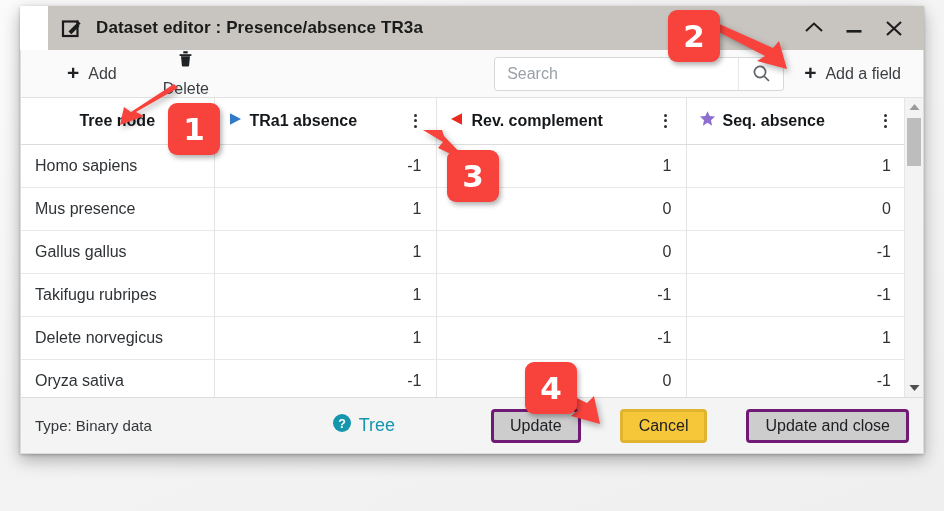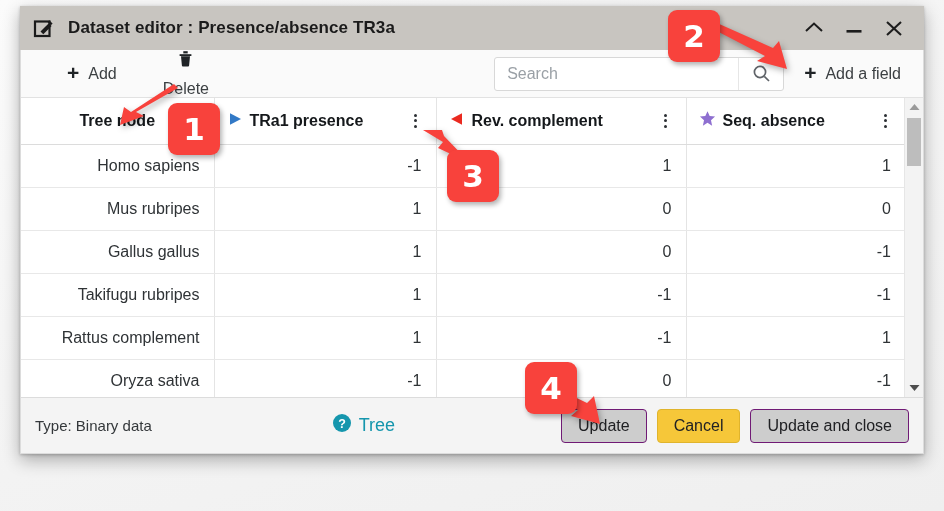--- a/index.html
+++ b/index.html
@@ -33,20 +33,21 @@
     flex-direction: column;
   }
   
   .titlebar {
     height: 44px;
     background: #c8c5c0;
     display: flex;
     align-items: center;
     padding: 0 6px 0 12px;
     flex: none;
+    margin-left: 28px;
   }
   .title-icon {
     width: 24px;
     height: 24px;
     margin-right: 12px;
     flex: none;
     display: flex;
     align-items: center;
     justify-content: center;
   }
@@ -213,21 +214,21 @@
     height: 3px;
     border-radius: 50%;
     background: #2b2f33;
   }
   table.grid td {
     height: 43px;
     font-size: 16px;
     color: #2f3336;
     padding: 0 14px;
   }
-  td.node-cell { text-align: right; margin-top: 24px; }
+  td.node-cell { text-align: left; margin-top: 24px; }
   td.num-cell { text-align: right; }
   
   .vscroll {
     width: 19px;
     flex: none;
     background: #f3f3f3;
     border-left: 1px solid #e6e6e6;
     display: flex;
     flex-direction: column;
     align-items: center;
@@ -283,27 +284,28 @@
     display: flex;
     align-items: center;
     gap: 10px;
   }
   .btn {
     height: 34px;
     padding: 0 16px;
     font-size: 16px;
     font-family: "Liberation Sans", sans-serif;
     color: #202124;
-    border: 1px solid #701a75;
+    border: 3px solid #701a75;
     border-radius: 4px;
     background: #cdcdcd;
     cursor: pointer;
     white-space: nowrap;
     display: flex;
     align-items: center;
+    margin-left: 29px;
   }
   .btn.cancel {
     background: #f6c739;
     border-color: #e0b42c;
   }
   
   .badge {
     position: absolute;
     width: 52px;
     height: 52px;
@@ -411,21 +413,21 @@
                   <span class="th-label">Tree node</span>
                 </div>
               </th>
               <th>
                 <div class="th-inner">
                   <span>
                     <svg width="16" height="16" viewBox="0 0 16 16">
                         <polygon points="3,2.2 14,8 3,13.8" fill="#3279c6"></polygon>
                       </svg>
                   </span>
-                  <span class="th-label">TRa1 presence</span>
+                  <span class="th-label">TRa1 absence</span>
                   <span class="kebab">
                       <i></i>
                       <i></i>
                       <i></i>
                     </span>
                 </div>
               </th>
               <th>
                 <div class="th-inner">
                   <span>
@@ -459,39 +461,39 @@
             </tr>
           </thead>
           <tbody>
             <tr>
               <td class="node-cell">Homo sapiens</td>
               <td class="num-cell">-1</td>
               <td class="num-cell">1</td>
               <td class="num-cell">1</td>
             </tr>
             <tr>
-              <td class="node-cell">Mus rubripes</td>
+              <td class="node-cell">Mus presence</td>
               <td class="num-cell">1</td>
               <td class="num-cell">0</td>
               <td class="num-cell">0</td>
             </tr>
             <tr>
               <td class="node-cell">Gallus gallus</td>
               <td class="num-cell">1</td>
               <td class="num-cell">0</td>
               <td class="num-cell">-1</td>
             </tr>
             <tr>
               <td class="node-cell">Takifugu rubripes</td>
               <td class="num-cell">1</td>
               <td class="num-cell">-1</td>
               <td class="num-cell">-1</td>
             </tr>
             <tr>
-              <td class="node-cell">Rattus complement</td>
+              <td class="node-cell">Delete norvegicus</td>
               <td class="num-cell">1</td>
               <td class="num-cell">-1</td>
               <td class="num-cell">1</td>
             </tr>
             <tr>
               <td class="node-cell">Oryza sativa</td>
               <td class="num-cell">-1</td>
               <td class="num-cell">0</td>
               <td class="num-cell">-1</td>
             </tr>

